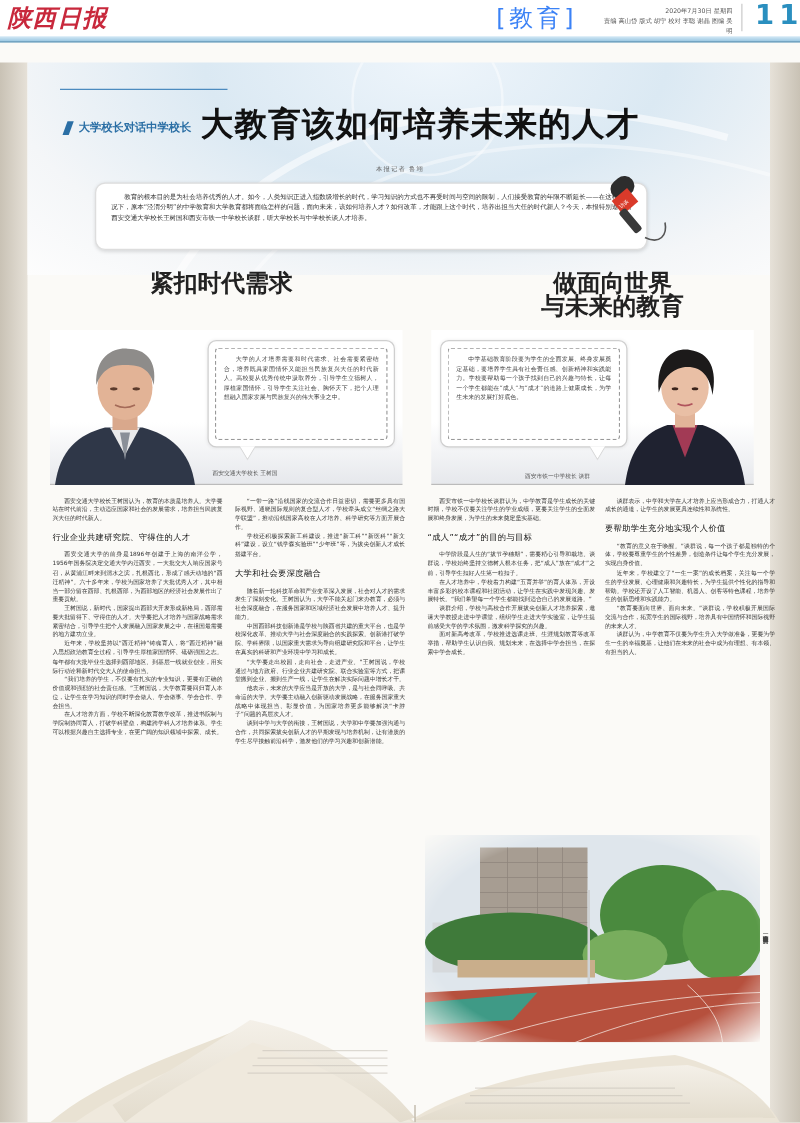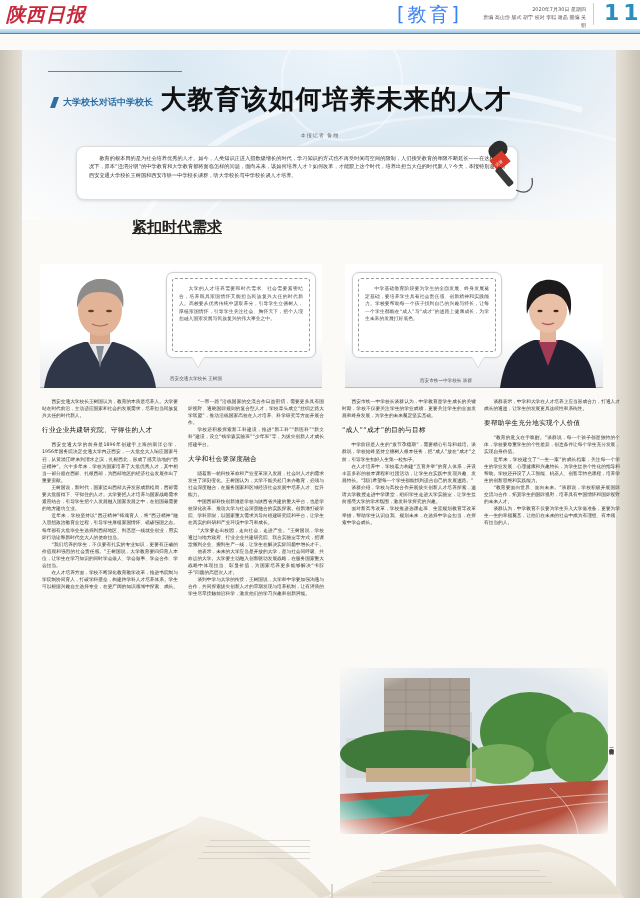--- a/index.html
+++ b/index.html
@@ -28,21 +28,21 @@
   .column-tag-rule { position: absolute; left: 48px; top: 71px; width: 134px; height: 1px; background: #4c8bbf; }
   .headline { position: absolute; left: 0; top: 82px; width: 640px; text-align: center; font-size: 26px; font-weight: bold; color: #111; letter-spacing: 1px; margin-left: 16px; }
   .byline { position: absolute; left: 0; top: 132px; width: 640px; text-align: center; font-size: 5px; color: #666; letter-spacing: 1px; }
 
   .intro-box { position: absolute; left: 76px; top: 146px; width: 442px; height: 54px; background: #fff; border: 1px solid #ddd; border-radius: 8px; box-shadow: 0 1px 3px rgba(0,0,0,.12); padding: 7px 12px 6px 12px; }
   .intro-box p { font-size: 5.2px; line-height: 8.4px; color: #333; text-indent: 2em; text-align: justify; }
 
   .mic { position: absolute; left: 476px; top: 140px; width: 60px; height: 62px; }
 
   
-  .sub-title { position: absolute; font-size: 15px; font-weight: bold; color: #222; text-align: center; line-height: 18px; text-decoration: underline; }
+  .sub-title { position: absolute; font-size: 19px; font-weight: bold; color: #222; text-align: center; line-height: 18px; }
   .sub-left { left: 82px; top: 218px; width: 190px; }
   .sub-right { left: 415px; top: 218px; width: 150px; }
 
   
   .panel { position: absolute; top: 264px; height: 124px; background: linear-gradient(180deg,#fff 0%, #fff 60%, #e6e8ec 100%); border-bottom: 1px solid #bbb; }
   .panel-left { left: 40px; width: 282px; }
   .panel-right { left: 345px; width: 258px; }
 
   .portrait { position: absolute; }
   .portrait-left { left: 40px; top: 264px; width: 118px; height: 124px; }
@@ -120,20 +120,24 @@
   <svg class="mic" viewBox="0 0 60 62">
     <path d="M40 50 C 52 56, 58 48, 56 38" stroke="#555" stroke-width="1.3" fill="none"></path>
     <rect x="12" y="2" width="20" height="16" rx="8" transform="rotate(-40 22 10)" fill="#2d2d2d"></rect>
     <rect x="16" y="14" width="16" height="14" transform="rotate(-40 24 21)" fill="#d93a2a"></rect>
     <rect x="25" y="26" width="7" height="22" rx="2" transform="rotate(-40 28 37)" fill="#3a3a3a"></rect>
     <text x="18" y="25" font-size="4" fill="#fff" transform="rotate(-40 22 22)">访谈</text>
   </svg>
 
   <div class="sub-title sub-left">
     <div>紧扣时代需求</div>
+  </div>
+  <div class="sub-title sub-right">
+    <div>做面向世界</div>
+    <div>与未来的教育</div>
   </div>
 
   <div class="panel panel-left"></div>
   <div class="panel panel-right"></div>
 
   <svg class="portrait portrait-left" viewBox="0 0 118 124">
     <path d="M4 124 C 8 96, 22 84, 44 78 L 74 78 C 96 84, 112 96, 116 124 Z" fill="#2f3748"></path>
     <path d="M48 78 L 60 100 L 72 78 Z" fill="#e9e9ea"></path>
     <path d="M56 82 L 60 104 L 64 82 Z" fill="#8a8f98"></path>
     <rect x="50" y="64" width="20" height="16" fill="#d9a88c"></rect>

